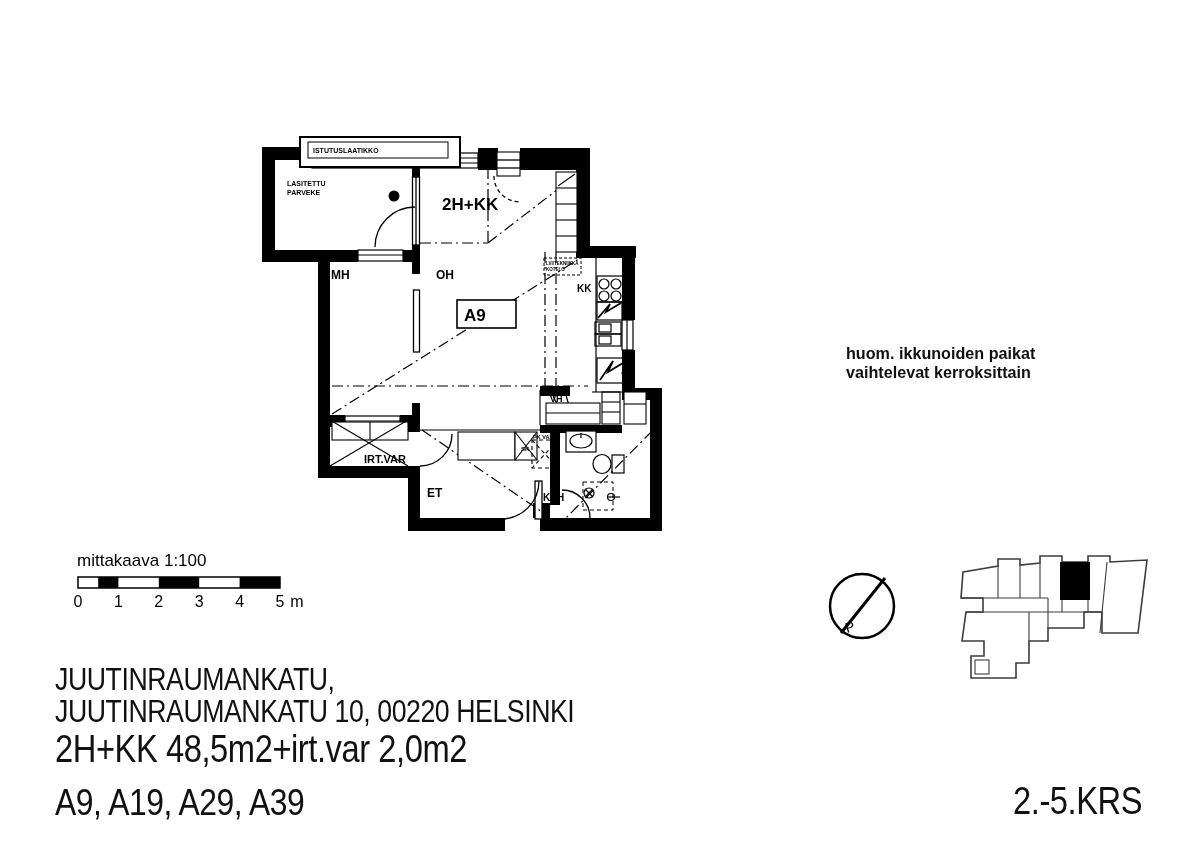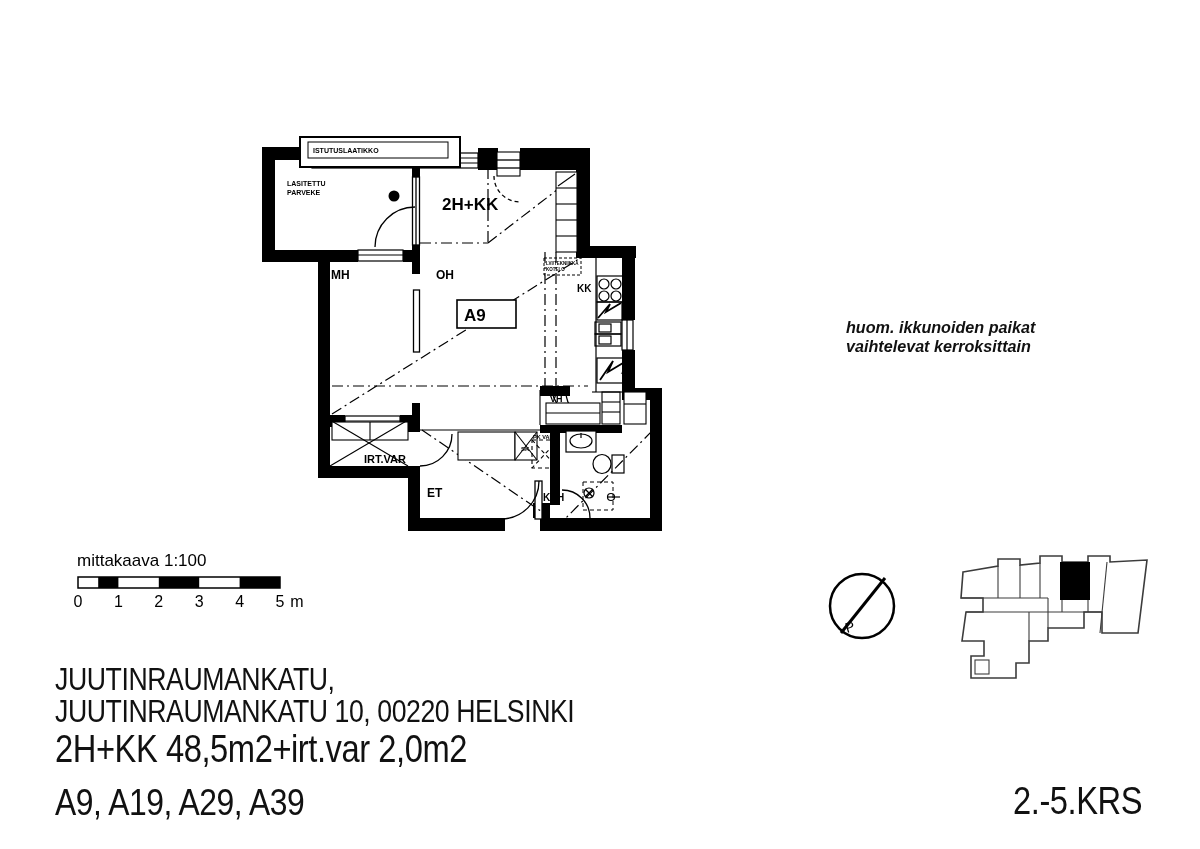--- a/index.html
+++ b/index.html
@@ -237,21 +237,21 @@
       <line x1="1062" y1="562" x2="1062" y2="612"></line>
       <line x1="1088" y1="562" x2="1088" y2="612"></line>
       <line x1="1029" y1="612" x2="1029" y2="641"></line>
       <line x1="1107" y1="562" x2="1100" y2="633"></line>
       <rect x="975" y="660" width="14" height="14"></rect>
     </g>
     <rect x="1060" y="562" width="30" height="38" fill="#000" stroke="none"></rect>
   </g>
 </svg>
 
-  <div class="abs" style="left:846px;top:318px;font-style:italic;">
+  <div class="abs" style="left:846px;top:344px;">
     <div class="note-line">huom. ikkunoiden paikat</div>
     <div class="note-line">vaihtelevat kerroksittain</div>
   </div>
 
   <div class="abs addr cond" style="left:55px;top:662px;">JUUTINRAUMANKATU,</div>
   <div class="abs addr cond" style="left:55px;top:694px;">JUUTINRAUMANKATU 10, 00220 HELSINKI</div>
   <div class="abs sizeline cond" style="left:55px;top:728px;">2H+KK 48,5m2+irt.var 2,0m2</div>
   <div class="abs unitsline cond" style="left:55px;top:782px;">A9, A19, A29, A39</div>
   <div class="abs floors cond" style="left:1013px;top:780px;">2.-5.KRS</div>
 

